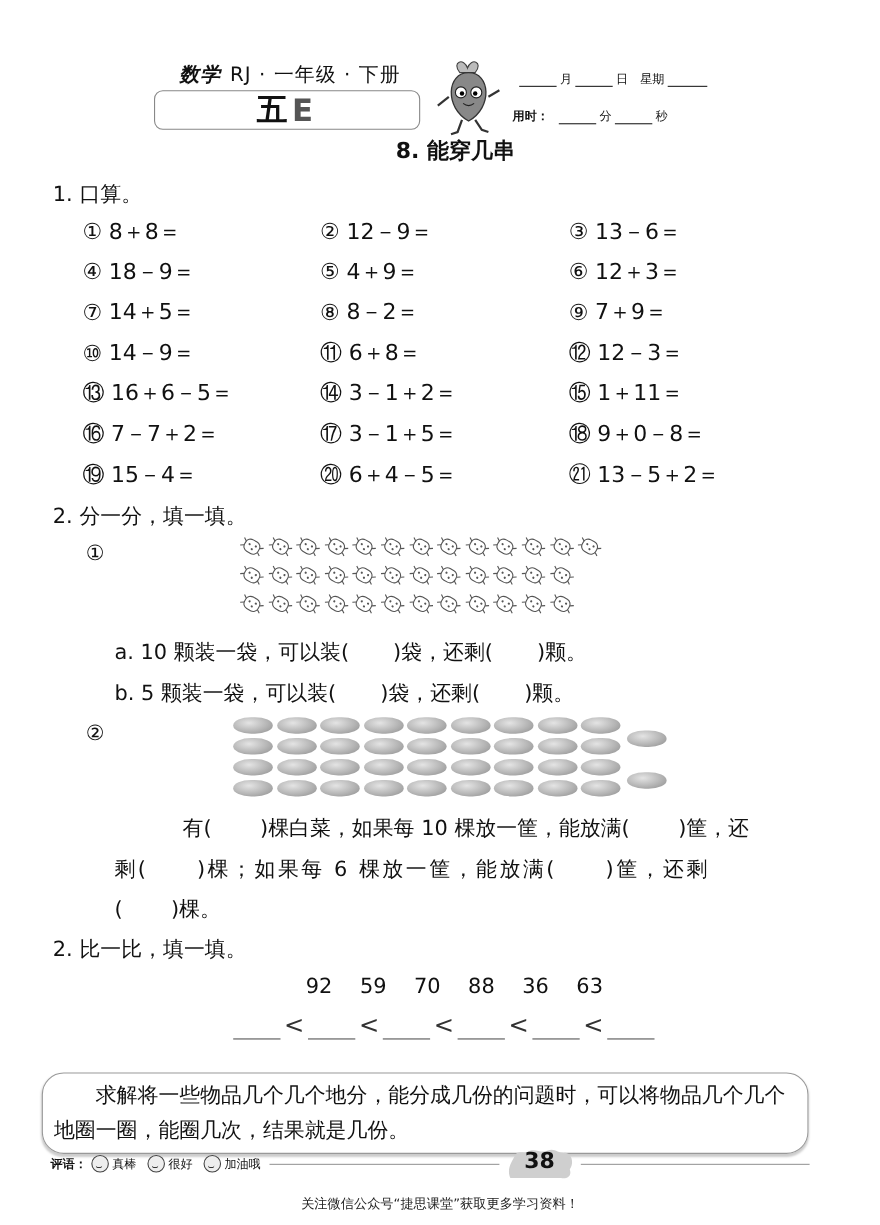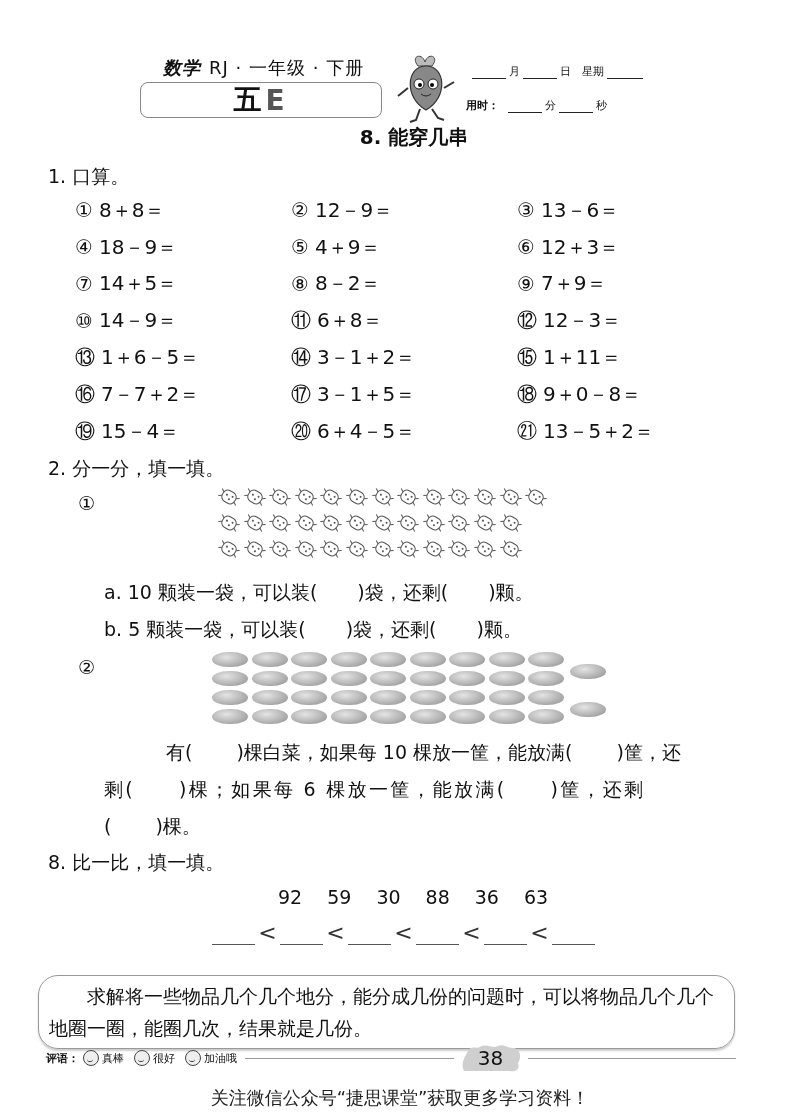--- a/index.html
+++ b/index.html
@@ -54,25 +54,25 @@
   .tip-box { left: 38px; top: 961px; width: 695px; height: 72px;
     border: 1.5px solid #999; border-radius: 20px; box-shadow: 0 2px 2px #ccc; margin-top: 14px; }
   .tip-text { position: absolute; left: 10px; top: 4px; width: 678px;
     font-family: "DejaVu Serif", serif; font-size: 19px; line-height: 32px; text-indent: 2em; }
 
   .footer { left: 46px; top: 1043px; width: 690px; height: 30px; display: flex; align-items: center; font-size: 11px; }
   .face { display: inline-block; width: 14px; height: 14px; border: 1px solid #444; border-radius: 50%;
     margin: 0 3px 0 4px; position: relative; background: #eee; }
   .face::after { content: ""; position: absolute; left: 3px; top: 8px; width: 6px; height: 2px; border-bottom: 1px solid #333; border-radius: 0 0 4px 4px; }
   .rule { flex: 1; border-top: 1px solid #999; height: 0; }
-  .pagenum { width: 66px; height: 30px; margin: 0 4px; position: relative; display: flex; align-items: center; justify-content: center;
-    font-size: 20px; }
+  .pagenum { width: 66px; height: 30px; margin: 0 4px; position: relative; display: flex; justify-content: center;
+    font-size: 20px; font-weight: bold; }
   .pagenum svg { position: absolute; left: 0; top: 0; }
   .pagenum span { position: relative; }
-  .promo { left: 0; width: 800px; top: 1086px; text-align: center; font-size: 18px; color: #222; }
+  .promo { left: 0; width: 800px; top: 1086px; text-align: center; font-size: 12px; color: #222; }
 </style>
 </head>
 <body>
 
 <div class="abs subject">
   <span class="kai">数学</span><span>RJ · 一年级 · 下册</span>
 </div>
 <div class="abs brand-box">
   <span>五</span>
   <span class="e">E</span>
@@ -152,21 +152,21 @@
     <div class="eq">
       <span class="num">⑪</span>
       <span>6＋8＝</span>
     </div>
     <div class="eq">
       <span class="num">⑫</span>
       <span>12－3＝</span>
     </div>
     <div class="eq">
       <span class="num">⑬</span>
-      <span>1＋6－5＝</span>
+      <span>16＋6－5＝</span>
     </div>
     <div class="eq">
       <span class="num">⑭</span>
       <span>3－1＋2＝</span>
     </div>
     <div class="eq">
       <span class="num">⑮</span>
       <span>1＋11＝</span>
     </div>
     <div class="eq">
@@ -603,25 +603,25 @@
 <div class="abs qline" style="left:166px; top:740px">
   <span>有(</span><span class="paren" style="width:44px"></span><span>)棵白菜，如果每 10 棵放一筐，能放满(</span><span class="paren" style="width:44px"></span><span>)筐，还</span>
 </div>
 <div class="abs qline" style="left:104px; top:777px; letter-spacing:2.3px">
   <span>剩(</span><span class="paren" style="width:44px"></span><span>)棵；如果每 6 棵放一筐，能放满(</span><span class="paren" style="width:44px"></span><span>)筐，还剩</span>
 </div>
 <div class="abs qline" style="left:104px; top:814px">
   <span>(</span><span class="paren" style="width:44px"></span><span>)棵。</span>
 </div>
 
-<div class="abs sec-title" style="left:48px; top:850px">8. 比一比，填一填。</div>
+<div class="abs sec-title" style="left:48px; top:850px">2. 比一比，填一填。</div>
 <div class="abs nums-row">
   <span>92</span>
   <span>59</span>
-  <span>30</span>
+  <span>70</span>
   <span>88</span>
   <span>36</span>
   <span>63</span>
 </div>
 <div class="abs order-row">
   <span class="ln"></span>
     <span class="lt">&lt;</span>
   <span class="ln"></span>
     <span class="lt">&lt;</span>
   <span class="ln"></span>

